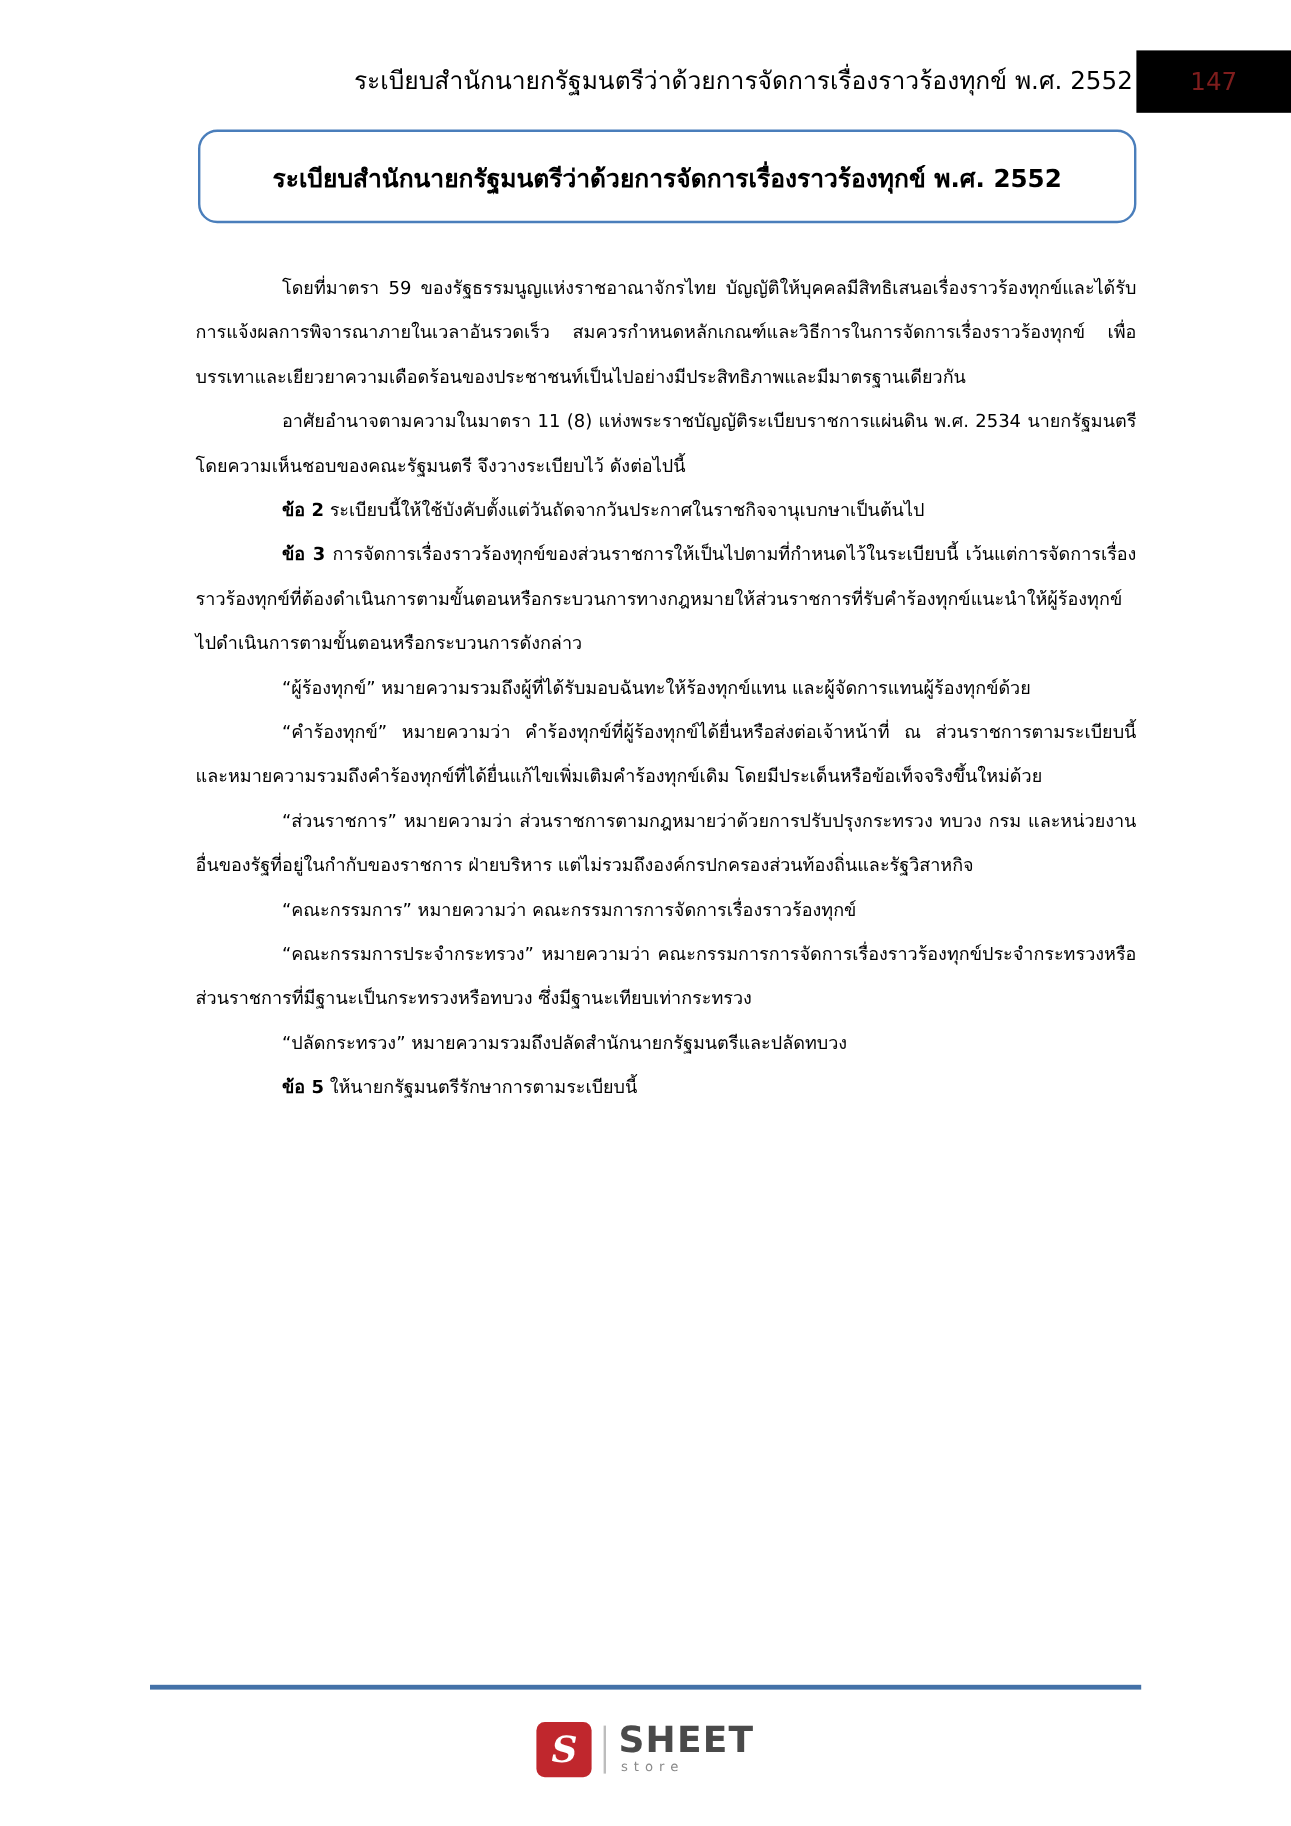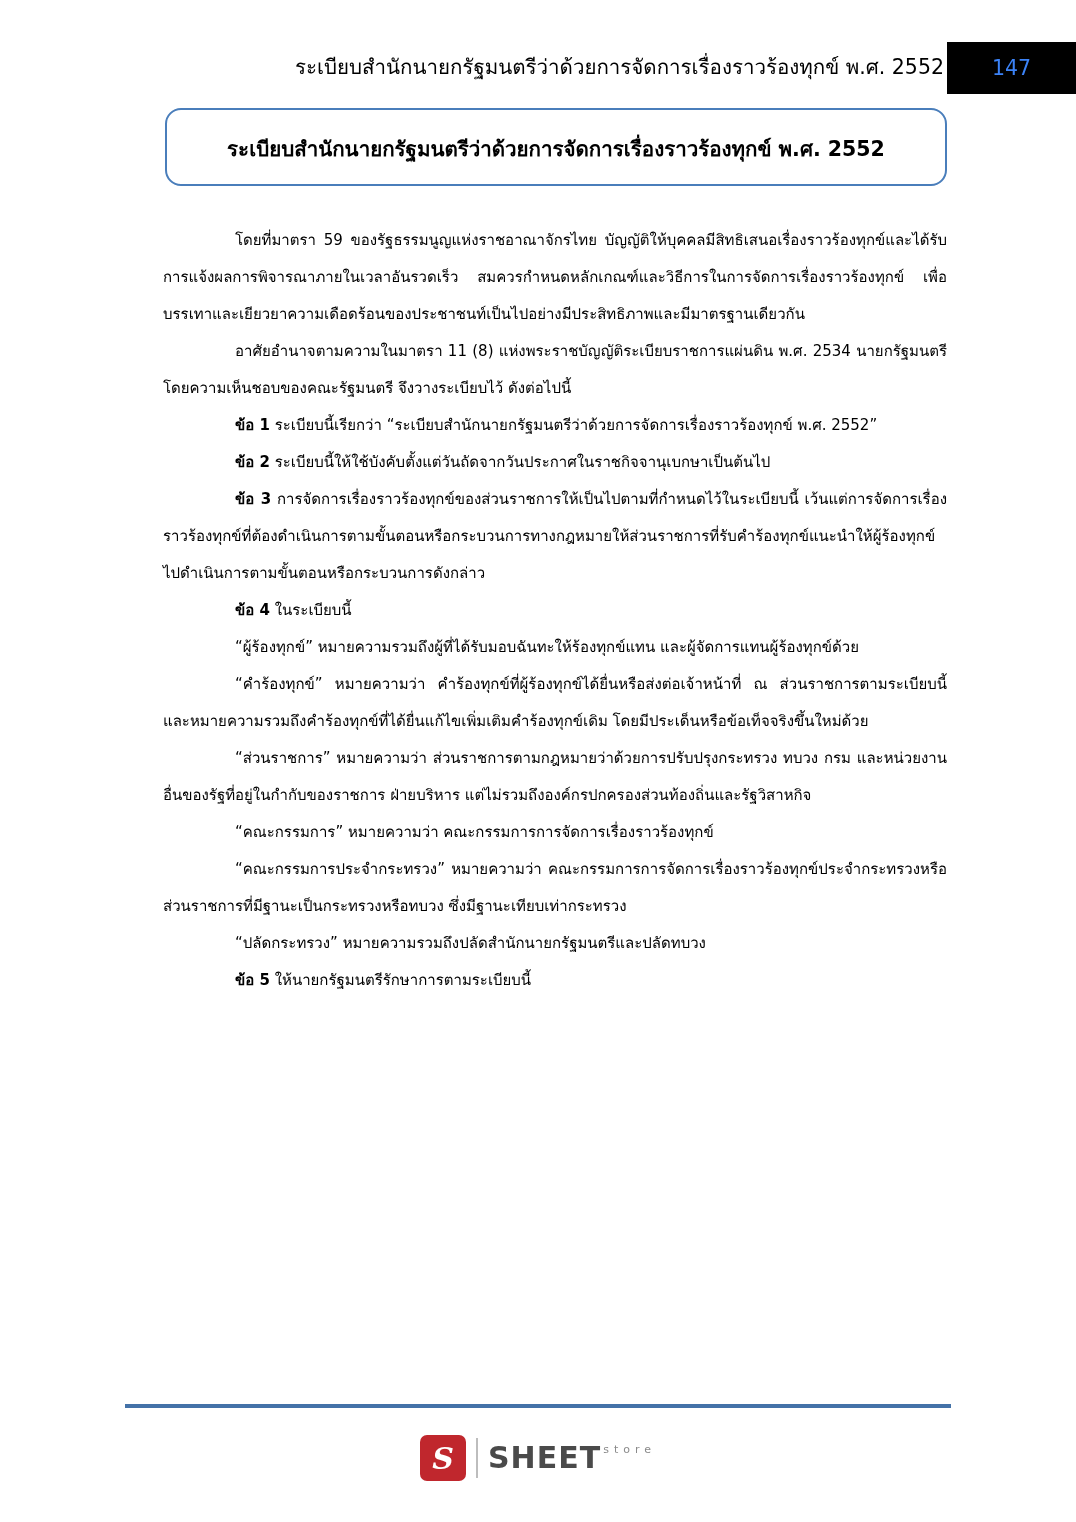--- a/index.html
+++ b/index.html
@@ -51,21 +51,21 @@
     background: #000000;
   }
   .page-number {
     position: absolute;
     left: 947px;
     top: 0px;
     width: 129px;
     height: 52px;
     line-height: 52px;
     text-align: center;
-    color: #3b82f6;
+    color: #7f1d1d;
     font-size: 20.5px;
   }
 
   
   .title-box {
     position: absolute;
     left: 165px;
     top: 108px;
     width: 782px;
     height: 78px;
@@ -140,21 +140,21 @@
     margin-right: 10px;
   }
   .logo-divider {
     width: 2px;
     height: 40px;
     background: #bdbdbd;
     margin-right: 10px;
   }
   .logo-words {
     display: flex;
-    flex-direction: row;
+    flex-direction: column;
     justify-content: space-between;
   }
   .logo-main {
     font-size: 30px;
     font-weight: bold;
     letter-spacing: 1px;
     color: #4a4a4a;
     line-height: 30px;
   }
   .logo-sub {
@@ -177,28 +177,26 @@
   </div>
 
   <div class="title-box">
     <div class="title-text">ระเบียบสำนักนายกรัฐมนตรีว่าด้วยการจัดการเรื่องราวร้องทุกข์ พ.ศ. 2552</div>
   </div>
 
   <div class="body">
     <p class="para">โดยที่มาตรา 59 ของรัฐธรรมนูญแห่งราชอาณาจักรไทย บัญญัติให้บุคคลมีสิทธิเสนอเรื่องราวร้องทุกข์และได้รับการแจ้งผลการพิจารณาภายในเวลาอันรวดเร็ว สมควรกำหนดหลักเกณฑ์และวิธีการในการจัดการเรื่องราวร้องทุกข์ เพื่อบรรเทาและเยียวยาความเดือดร้อนของประชาชนท์เป็นไปอย่างมีประสิทธิภาพและมีมาตรฐานเดียวกัน</p>
     <p class="para">อาศัยอำนาจตามความในมาตรา 11 (8) แห่งพระราชบัญญัติระเบียบราชการแผ่นดิน พ.ศ. 2534 นายกรัฐมนตรีโดยความเห็นชอบของคณะรัฐมนตรี จึงวางระเบียบไว้ ดังต่อไปนี้</p>
 
-    <p class="para"><b>ข้อ 1</b><span> ระเบียบนี้เรียกว่า “ระเบียบสำนักนายกรัฐมนตรีว่าด้วยการจัดการเรื่องราวร้องทุกข์ พ.ศ. 2552”</span></p>
 
     <p class="para"><b>ข้อ 2</b><span> ระเบียบนี้ให้ใช้บังคับตั้งแต่วันถัดจากวันประกาศในราชกิจจานุเบกษาเป็นต้นไป</span></p>
 
     <p class="para"><b>ข้อ 3</b><span> การจัดการเรื่องราวร้องทุกข์ของส่วนราชการให้เป็นไปตามที่กำหนดไว้ในระเบียบนี้ เว้นแต่การจัดการเรื่องราวร้องทุกข์ที่ต้องดำเนินการตามขั้นตอนหรือกระบวนการทางกฎหมายให้ส่วนราชการที่รับคำร้องทุกข์แนะนำให้ผู้ร้องทุกข์ ไปดำเนินการตามขั้นตอนหรือกระบวนการดังกล่าว</span></p>
 
 
-    <p class="para"><b>ข้อ 4</b><span> ในระเบียบนี้</span></p>
 
     <p class="para">“ผู้ร้องทุกข์” หมายความรวมถึงผู้ที่ได้รับมอบฉันทะให้ร้องทุกข์แทน และผู้จัดการแทนผู้ร้องทุกข์ด้วย</p>
     <p class="para">“คำร้องทุกข์” หมายความว่า คำร้องทุกข์ที่ผู้ร้องทุกข์ได้ยื่นหรือส่งต่อเจ้าหน้าที่ ณ ส่วนราชการตามระเบียบนี้ และหมายความรวมถึงคำร้องทุกข์ที่ได้ยื่นแก้ไขเพิ่มเติมคำร้องทุกข์เดิม โดยมีประเด็นหรือข้อเท็จจริงขึ้นใหม่ด้วย</p>
     <p class="para">“ส่วนราชการ” หมายความว่า ส่วนราชการตามกฎหมายว่าด้วยการปรับปรุงกระทรวง ทบวง กรม และหน่วยงานอื่นของรัฐที่อยู่ในกำกับของราชการ ฝ่ายบริหาร แต่ไม่รวมถึงองค์กรปกครองส่วนท้องถิ่นและรัฐวิสาหกิจ</p>
     <p class="para">“คณะกรรมการ” หมายความว่า คณะกรรมการการจัดการเรื่องราวร้องทุกข์</p>
     <p class="para">“คณะกรรมการประจำกระทรวง” หมายความว่า คณะกรรมการการจัดการเรื่องราวร้องทุกข์ประจำกระทรวงหรือส่วนราชการที่มีฐานะเป็นกระทรวงหรือทบวง ซึ่งมีฐานะเทียบเท่ากระทรวง</p>
     <p class="para">“ปลัดกระทรวง” หมายความรวมถึงปลัดสำนักนายกรัฐมนตรีและปลัดทบวง</p>
 
     <p class="para"><b>ข้อ 5</b><span> ให้นายกรัฐมนตรีรักษาการตามระเบียบนี้</span></p>
   </div>

